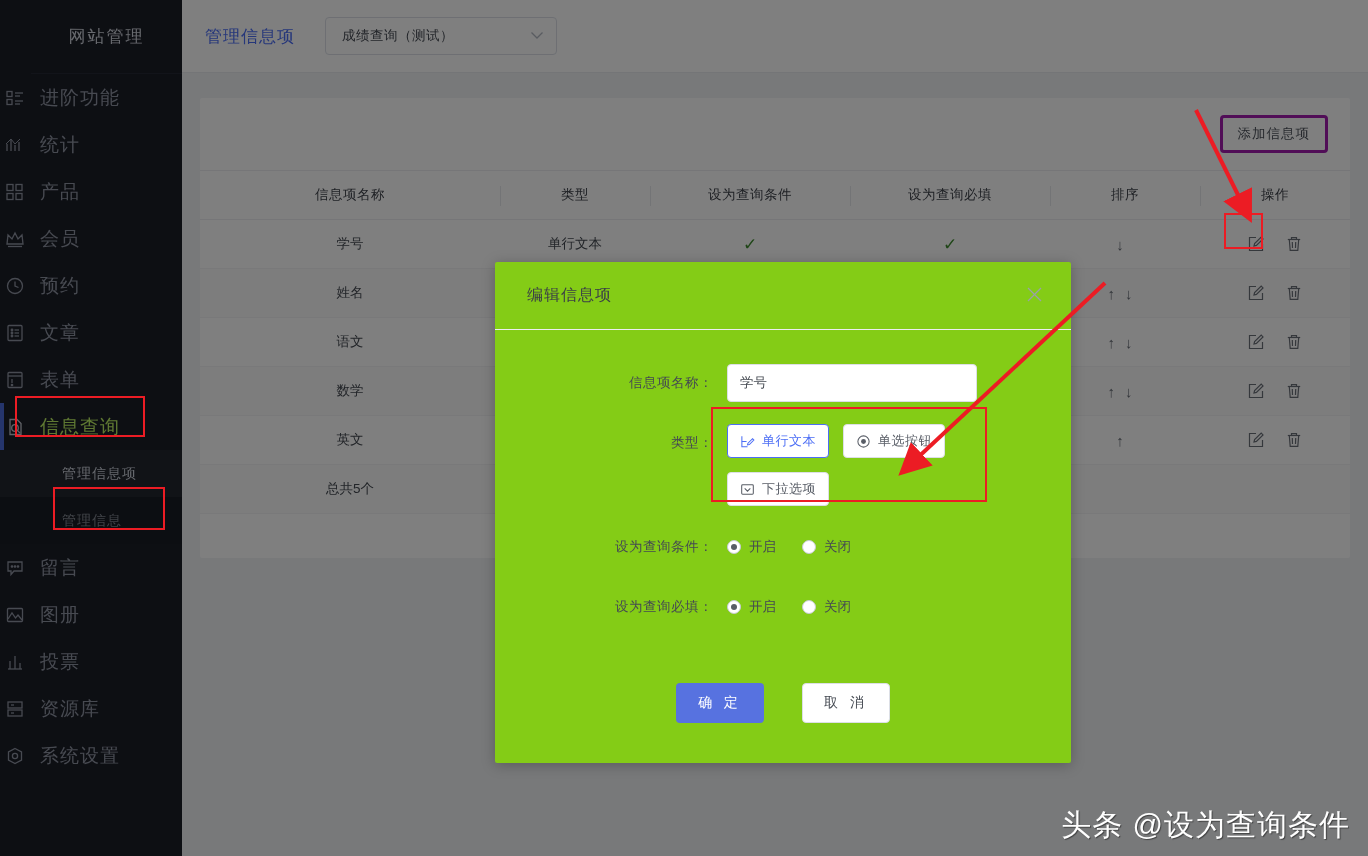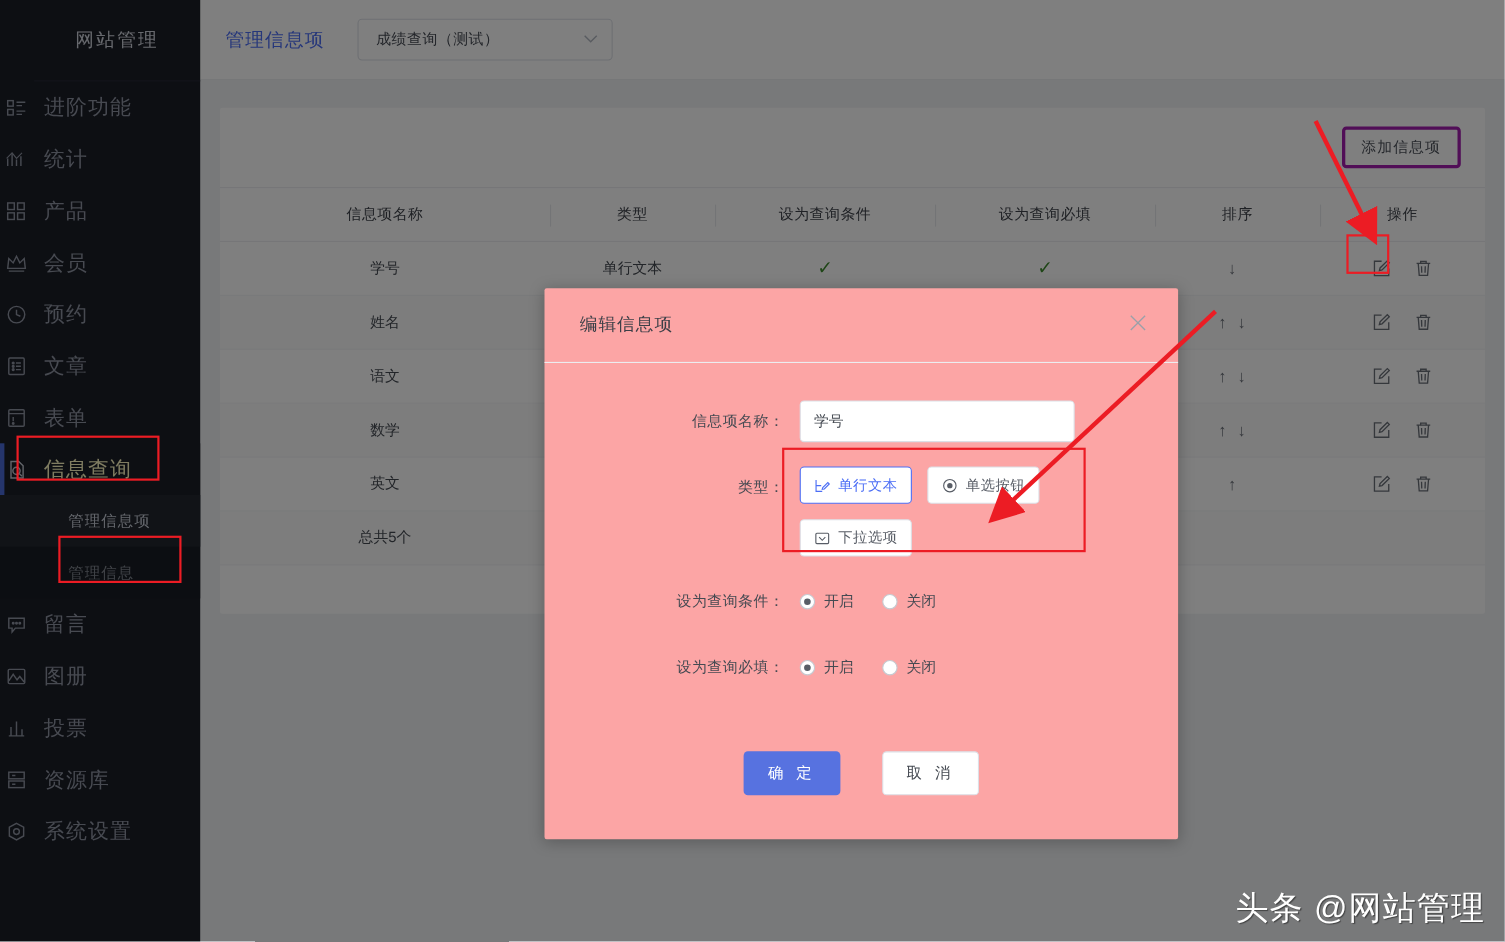--- a/index.html
+++ b/index.html
@@ -45,21 +45,21 @@
     flex: 0 0 auto;
   }
   .nav-item .ic svg { display:block; }
   .nav-item .lbl { letter-spacing: 1px; white-space: nowrap; }
 
   .nav-item.active { background: #1b1e27; }
   .nav-item.active::before {
     content: ""; position: absolute; left: 0; top: 0;
     width: 4px; height: 100%; background: #4a6bd8;
   }
-  .nav-item.active .lbl { color: #fef9c3; }
+  .nav-item.active .lbl { color: #bef264; }
   .nav-item.active .ic svg { stroke: #c3c8d2; }
 
   .subnav { background: #191c24; }
   .sub-item {
     height: 47px;
     display: flex; align-items: center;
     padding-left: 62px;
     color: #80868f;
     font-size: 14px;
     letter-spacing: 1px;
@@ -165,21 +165,21 @@
   
   .overlay {
     position: absolute; inset: 0;
     background: rgba(0,0,0,0.5);
     z-index: 40;
   }
   .modal {
     position: absolute;
     left: 495px; top: 262px;
     width: 576px; height: 501px;
-    background: #fca5a5;
+    background: #84cc16;
     border-radius: 2px;
     z-index: 50;
     box-shadow: 0 2px 14px rgba(0,0,0,.25);
   }
   .modal-head {
     height: 68px;
     display: flex; align-items: center;
     padding: 0 24px 0 32px;
     border-bottom: 1px solid #ecedf0;
   }
@@ -743,15 +743,15 @@
   <svg class="anno arrow-svg">
     <defs>
       <marker id="ah" markerWidth="8" markerHeight="8" refX="3" refY="4" orient="auto">
         <path d="M0,0 L8,4 L0,8 z" fill="#ec1c24"></path>
       </marker>
     </defs>
     <line x1="1196" y1="110" x2="1243" y2="205" stroke="#ec1c24" stroke-width="4" marker-end="url(#ah)"></line>
     <line x1="1105" y1="283" x2="913" y2="462" stroke="#ec1c24" stroke-width="4" marker-end="url(#ah)"></line>
   </svg>
 
-  <div class="watermark">头条 @网站管理</div>
+  <div class="watermark">头条 @设为查询条件</div>
 
 </div>
 
 </body></html>

